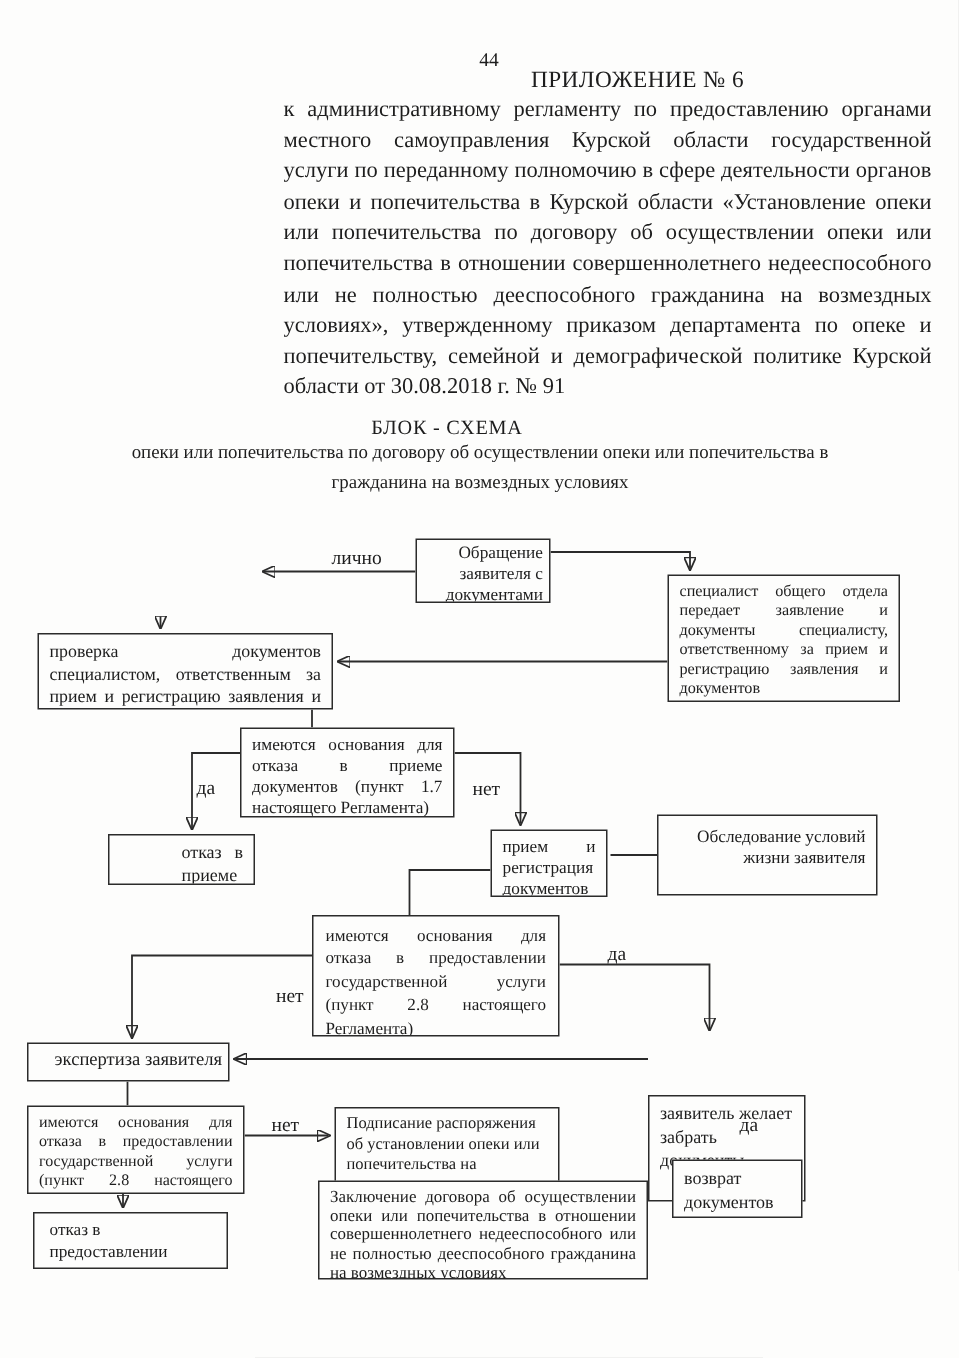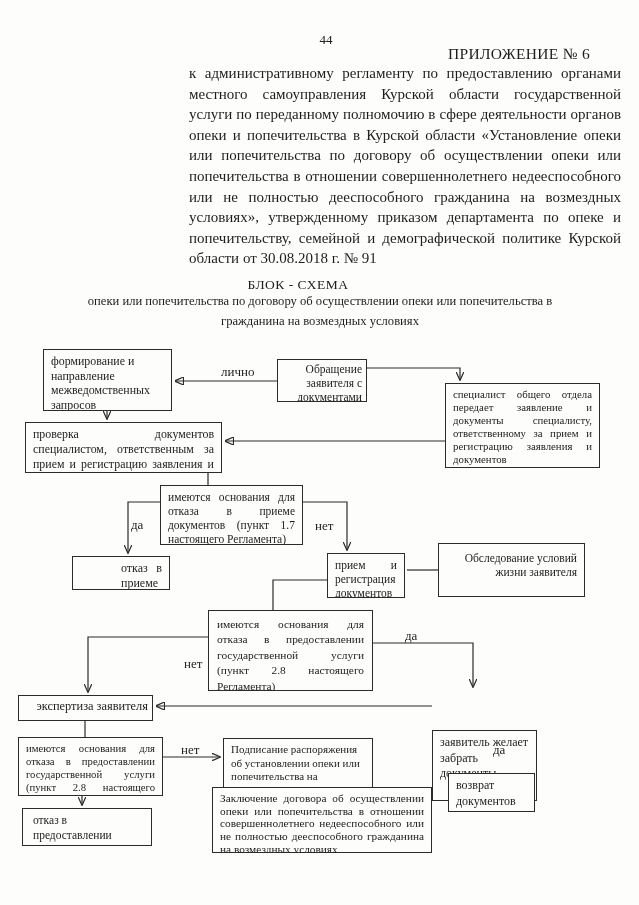--- a/index.html
+++ b/index.html
@@ -12,21 +12,21 @@
     color:#1d1d1d;
     overflow:hidden;
   }
   .abs{position:absolute;}
   .page-number{
     left:300px;top:32px;width:52px;
     text-align:center;font-size:13px;
   }
   .appendix{
     left:260px;top:45px;width:330px;
-    text-align:right;font-size:15.5px;letter-spacing:.3px;
+    text-align:center;font-size:15.5px;letter-spacing:.3px;
   }
   .para{
     left:189px;top:63px;width:432px;
     font-size:15px;line-height:20.6px;
     text-align:justify;
   }
   .schema-title{
     left:0;top:277px;width:596px;
     text-align:center;font-size:13.5px;letter-spacing:.5px;
   }
@@ -85,21 +85,20 @@
     <path d="M373,643 H473 V686" marker-end="url(#ah)"></path>
     <path d="M208,637 H88 V691" marker-end="url(#ah)"></path>
     <path d="M432,706 H157" marker-end="url(#ah)"></path>
     <path d="M485,745 V769" marker-end="url(#ah)"></path>
     <path d="M85,721 V737"></path>
     <path d="M163,757 H219" marker-end="url(#ah)"></path>
     <path d="M82,796 V804" marker-end="url(#ah)"></path>
     <path d="M292,775 V782" marker-end="url(#ah)"></path>
   </svg>
 
-  <div class="box l" style="left:43px;top:349px;width:129px;height:62px;font-size:11.9px;">формирование и направление межведомственных запросов</div>
 
   <div class="box c" style="left:277px;top:359px;width:90px;height:43px;font-size:11.5px;padding:2px 4px;">Обращение заявителя с документами</div>
 
   <div class="box j" style="left:445px;top:383px;width:155px;height:85px;font-size:10.8px;line-height:1.2;">специалист общего отдела передает заявление и документы специалисту, ответственному за прием и регистрацию заявления и документов</div>
 
   <div class="box j" style="left:25px;top:422px;width:197px;height:51px;font-size:11.9px;line-height:1.26;">проверка документов специалистом, ответственным за прием и регистрацию заявления и документов</div>
 
   <div class="box j" style="left:160px;top:485px;width:143px;height:60px;font-size:11.5px;">имеются основания для отказа в приеме документов (пункт 1.7 настоящего Регламента)</div>
 
   <div class="box j" style="left:72px;top:556px;width:98px;height:34px;font-size:12px;padding-left:48px;">отказ в приеме документов</div>

